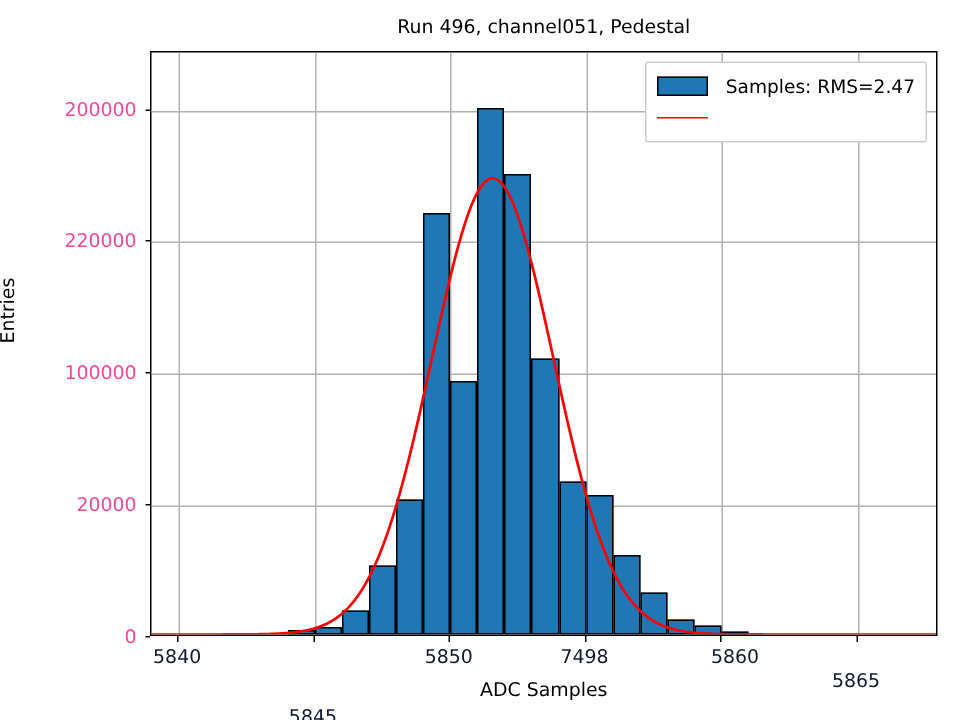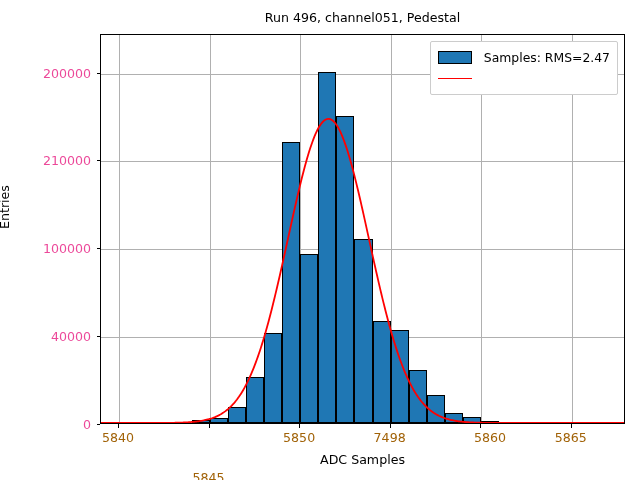--- a/index.html
+++ b/index.html
@@ -68,21 +68,21 @@
   .tick-mark {
     position: absolute;
     background: #000000;
   }
   .xtick-mark { width: 1px; height: 3.5px; }
   .ytick-mark { height: 1px; width: 3.5px; }
 
   .xtick-label {
     position: absolute;
     font-size: 12.6px;
-    color: #a16207;
+    color: #0f172a;
     text-align: center;
     transform: translateX(-50%);
     white-space: nowrap;
   }
   .ytick-label {
     position: absolute;
     font-size: 12.6px;
     color: #ec4899;
     text-align: right;
     transform: translateY(-50%);
@@ -220,29 +220,29 @@
       <div class="xtick-label" style="left: 118.103px; top: 430px;">5840</div>
       <div class="tick-mark xtick-mark" style="left: 208.621px; top: 424px;"></div>
       <div class="xtick-label" style="left: 208.621px; top: 430px; margin-top: 40px;">5845</div>
       <div class="tick-mark xtick-mark" style="left: 299.138px; top: 424px;"></div>
       <div class="xtick-label" style="left: 299.138px; top: 430px;">5850</div>
       <div class="tick-mark xtick-mark" style="left: 389.655px; top: 424px;"></div>
       <div class="xtick-label" style="left: 389.655px; top: 430px;">7498</div>
       <div class="tick-mark xtick-mark" style="left: 480.172px; top: 424px;"></div>
       <div class="xtick-label" style="left: 490px; top: 430px;">5860</div>
       <div class="tick-mark xtick-mark" style="left: 570.69px; top: 424px;"></div>
-      <div class="xtick-label" style="left: 570.69px; top: 430px;">5865</div>
+      <div class="xtick-label" style="left: 570.69px; top: 446px;">5865</div>
       <div class="tick-mark ytick-mark" style="left: 96.5px; top: 424px;"></div>
       <div class="ytick-label" style="left: 0px; width: 91px; top: 424px;">0</div>
       <div class="tick-mark ytick-mark" style="left: 96.5px; top: 336.162px;"></div>
-      <div class="ytick-label" style="left: 0px; width: 91px; top: 336.162px;">40000</div>
+      <div class="ytick-label" style="left: 0px; width: 91px; top: 336.162px;">20000</div>
       <div class="tick-mark ytick-mark" style="left: 96.5px; top: 248.324px;"></div>
       <div class="ytick-label" style="left: 0px; width: 91px; top: 248.324px;">100000</div>
       <div class="tick-mark ytick-mark" style="left: 96.5px; top: 160.486px;"></div>
-      <div class="ytick-label" style="left: 0px; width: 91px; top: 160.486px;">210000</div>
+      <div class="ytick-label" style="left: 0px; width: 91px; top: 160.486px;">220000</div>
       <div class="tick-mark ytick-mark" style="left: 96.5px; top: 72.6486px;"></div>
       <div class="ytick-label" style="left: 0px; width: 91px; top: 72.6486px;">200000</div>
     </div>
 
   <div id="xlabel">ADC Samples</div>
   <div id="ylabel">Entries</div>
 
 </div>
 
 </body></html>

